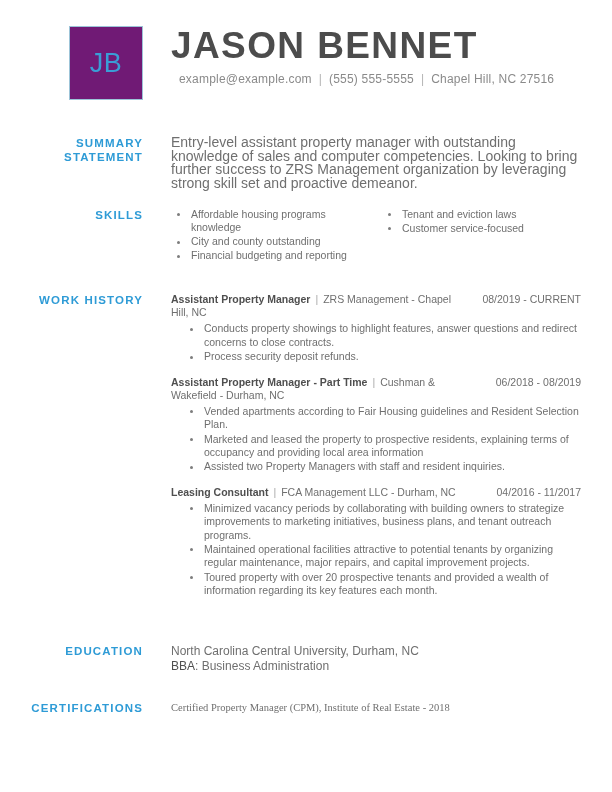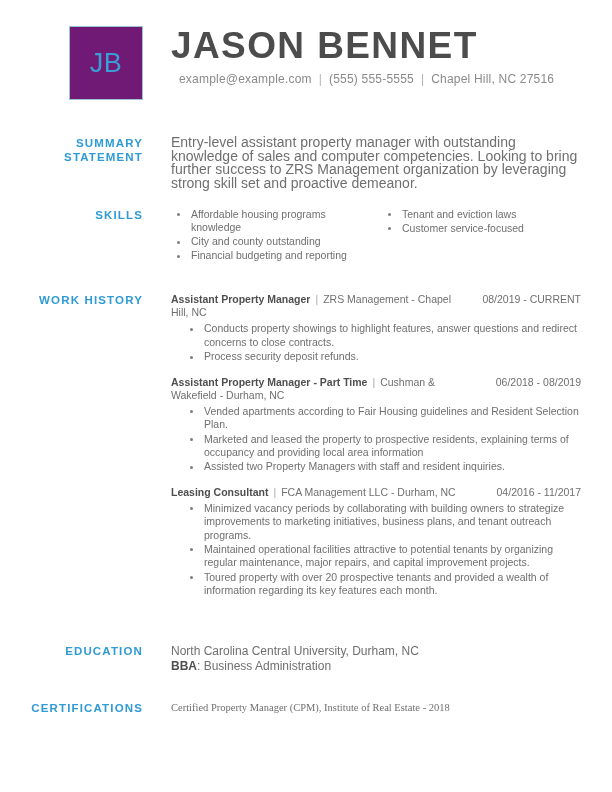--- a/index.html
+++ b/index.html
@@ -185,21 +185,21 @@
   .job ul.bul > li {
     padding-left: 33px;
     margin-bottom: 1px;
   }
   .job ul.bul > li::before {
     left: 19px;
   }
 
   
   .edu-line { font-size: 12px; line-height: 15px; color: #6f6f6f; }
-  .edu-degree-label { font-weight: bold; color: #4f4f4f; }
+  .edu-degree-label { font-weight: normal; color: #4f4f4f; }
 
   
   .cert-line { font-size: 10.5px; line-height: 13.4px; color: #6f6f6f; font-family: Liberation Serif, serif; }
 </style>
 </head>
 <body>
 
 <div class="page">
 
   <div class="header">

